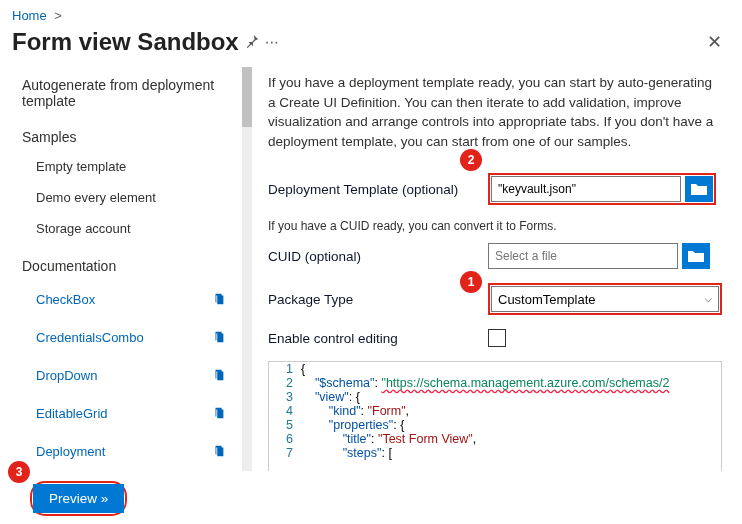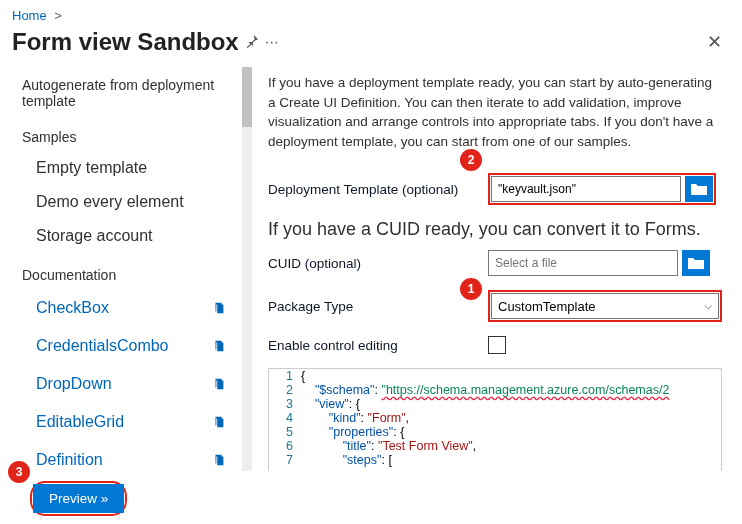--- a/index.html
+++ b/index.html
@@ -11,21 +11,21 @@
   .header h1 { font-size: 24px; font-weight: 600; color: #222; }
   .header .pin, .header .more { color: #555; margin-left: 6px; font-size: 14px; cursor: pointer; }
   .header .close { margin-left: auto; color: #555; font-size: 18px; cursor: pointer; padding: 4px 8px; }
   .body { display: flex; height: calc(100% - 120px); padding: 0 0 0 12px; }
   .sidebar-wrap { position: relative; width: 246px; flex-shrink: 0; }
   .sidebar { width: 228px; height: 100%; overflow-y: auto; padding-right: 4px; }
   .scrollbar { position: absolute; right: 6px; top: 0; width: 10px; height: 100%; background: #eee; }
   .scrollbar .thumb { position: absolute; top: 0; width: 100%; height: 60px; background: #c1c1c1; }
   .section-title { font-size: 14px; color: #323130; padding: 10px 10px 6px; }
   .samples-title, .docs-title { padding-top: 14px; }
-  .nav-item { display: flex; align-items: center; justify-content: space-between; padding: 8px 6px 8px 24px; font-size: 16px; cursor: pointer; }
+  .nav-item { display: flex; align-items: center; justify-content: space-between; padding: 8px 6px 8px 24px; font-size: 13px; cursor: pointer; }
   .nav-item .link { color: #0067b8; }
   .nav-item .plain { color: #323130; }
   .copy-icon { width: 22px; height: 22px; display: flex; align-items: center; justify-content: center; color: #0067b8; }
   .copy-icon svg { width: 14px; height: 14px; }
   .main { flex: 1; padding: 0 20px 0 10px; overflow: hidden; }
   .intro { font-size: 13.5px; color: #323130; line-height: 1.45; padding: 6px 0 14px; position: relative; }
   .form-row { display: flex; align-items: center; margin: 8px 0 14px; font-size: 13.5px; }
   .form-row .label { width: 220px; color: #0f172a; }
   .form-row .control { flex: 1; display: flex; align-items: center; }
   input[type=text].tpl { width: 190px; height: 26px; border: 1px solid #777; font-size: 12px; padding: 0 6px; font-family: inherit; }
@@ -39,21 +39,21 @@
   .editor { border: 1px solid #ccc; margin-top: 10px; font-family: Consolas, monospace; font-size: 12.5px; height: 116px; overflow: hidden; }
   .editor-line { display: flex; }
   .gutter { width: 32px; text-align: right; padding-right: 8px; color: #237893; background: #fff; user-select: none; }
   .code { flex: 1; white-space: pre; color: #000; }
   .tok-key { color: #0451a5; }
   .tok-str { color: #a31515; }
   .tok-url { color: #098658; text-decoration: underline wavy #e24; text-decoration-skip-ink: none; }
   .footer { position: absolute; bottom: 8px; left: 30px; }
   .preview-btn { background: #0078d4; color: #fff; border: none; padding: 7px 16px; font-size: 13.5px; cursor: pointer; }
   .callout { position: absolute; width: 22px; height: 22px; border-radius: 50%; background: #e2231a; color: #fff; font-size: 12px; font-weight: bold; display: flex; align-items: center; justify-content: center; z-index: 5; }
-  .desc-line { font-size: 18px; color: #323130; margin: 2px 0 10px; }
+  .desc-line { font-size: 12px; color: #323130; margin: 2px 0 10px; }
 </style>
 </head>
 <body>
 
 <div class="breadcrumb">
   <a href="#">Home</a>
   <span class="sep">&gt;</span>
 </div>
 
 <div class="header">
@@ -108,21 +108,21 @@
         </div>
       <div class="nav-item">
           <span class="link">EditableGrid</span>
           <span class="copy-icon">
             <svg viewBox="0 0 16 16">
               <path fill="currentColor" d="M4 2h7v2H5v8H4zM6 4h7v10H6z"></path>
             </svg>
           </span>
         </div>
       <div class="nav-item">
-          <span class="link">Definition</span>
+          <span class="link">Deployment</span>
           <span class="copy-icon">
             <svg viewBox="0 0 16 16">
               <path fill="currentColor" d="M4 2h7v2H5v8H4zM6 4h7v10H6z"></path>
             </svg>
           </span>
         </div>
       <div class="nav-item"></div>
     </div>
     <div class="scrollbar">
         <div class="thumb"></div>

